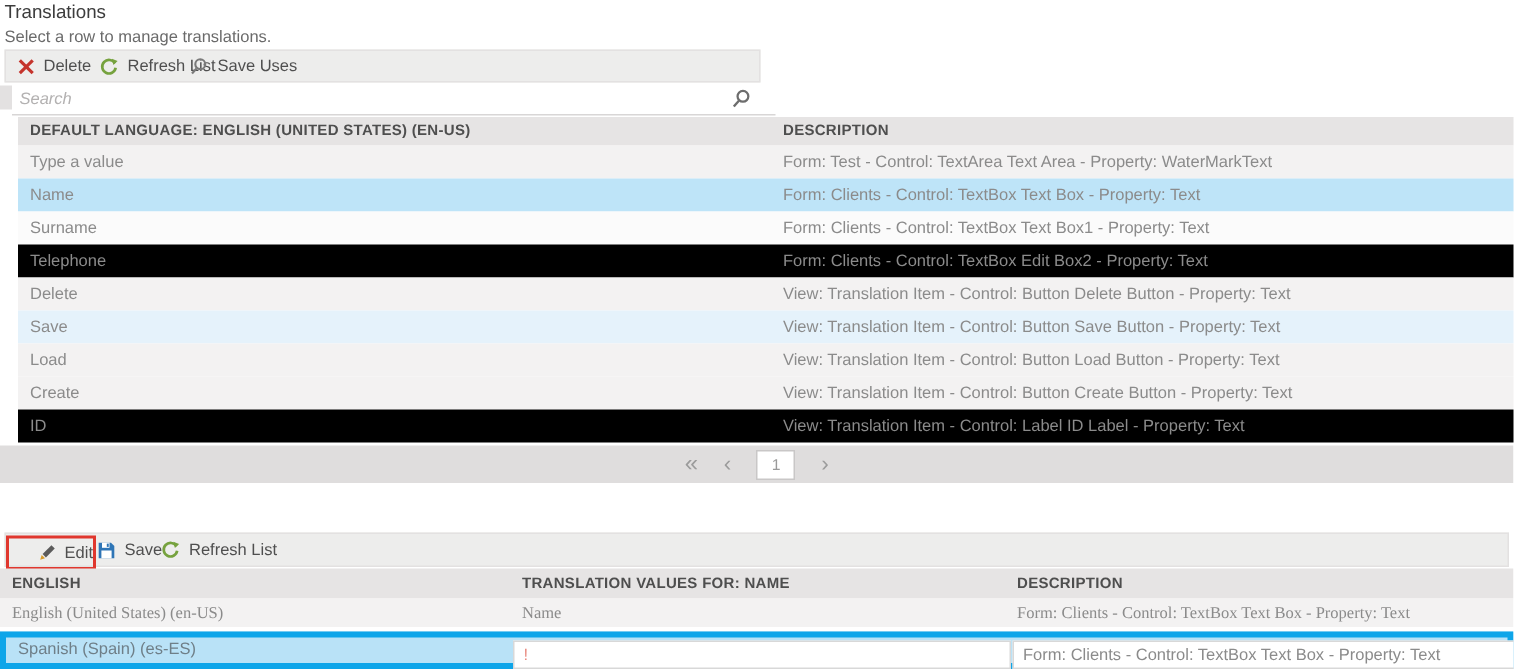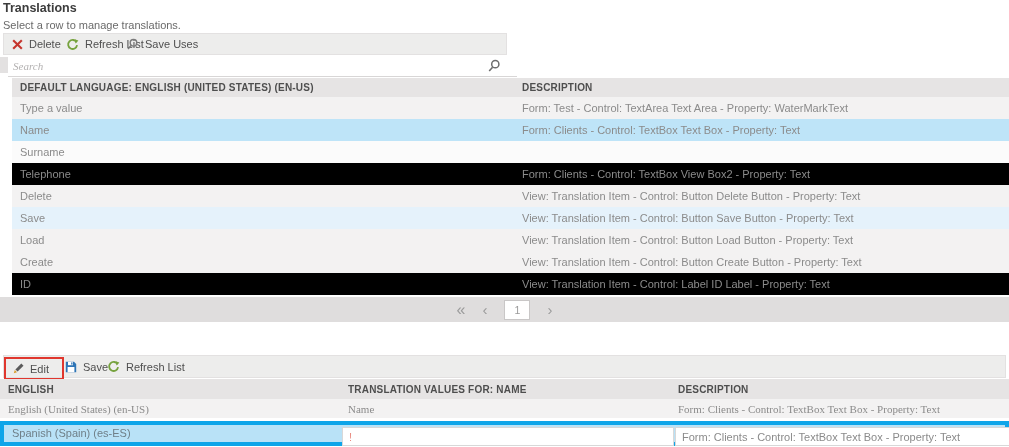--- a/index.html
+++ b/index.html
@@ -5,36 +5,36 @@
   html,body{margin:0;padding:0;background:#fff;}
   body{
     position:relative;
     width:1009px;height:447px;
     font-family:"Liberation Sans",sans-serif;
     font-size:11px;color:#8b8b8b;
     overflow:hidden;
   }
   .abs{position:absolute;}
   
-  .page-title{left:3px;top:1px;font-size:12.5px;font-weight:bold;color:#3c3c3c;}
+  .page-title{left:3px;top:1px;font-size:12.5px;font-weight:normal;color:#3c3c3c;}
   .page-subtitle{left:3px;top:19px;font-size:11px;color:#6a6a6a;}
   
   .toolbar{background:#ededec;border:1px solid #e3e1e1;box-sizing:border-box;}
   .toolbar-top{left:3px;top:33px;width:504px;height:22px;}
   .toolbar-bottom{left:3px;top:355px;width:1003px;height:23px;}
   .tb-item{position:absolute;top:0;height:100%;display:flex;align-items:center;gap:6px;cursor:default;}
   .tb-label{color:#4f4f4f;font-size:11px;white-space:nowrap;}
   .icon{display:inline-flex;align-items:center;justify-content:center;}
   
   .annotate-edit{position:absolute;left:0px;top:1px;width:50px;height:19px;
-    border:2px solid #e0372e;display:flex;align-items:center;gap:5px;padding-left:6px;box-sizing:content-box;}
+    border:2px solid #e0372e;display:flex;align-items:center;gap:5px;padding-left:6px;box-sizing:content-box;justify-content:flex-end;}
   
   .search-notch{left:0;top:57px;width:8px;height:16px;background:#e3e1e1;}
   .search-input{left:8px;top:56px;width:486px;height:20px;border:none;border-bottom:1px solid #d8d6d6;
-    font-family:Liberation Serif, serif;font-size:11px;color:#555;padding:0 18px 0 5px;outline:none;background:#fff;}
+    font-family:Liberation Sans, sans-serif;font-size:11px;color:#555;padding:0 18px 0 5px;outline:none;background:#fff;}
   .search-input::placeholder{font-style:italic;color:#b3b1b1;}
   .search-glass{left:487px;top:59px;}
   
   .grid{left:0;width:1009px;}
   .grid-head{position:relative;height:19px;background:#e6e4e4;}
   .hdr-cell{position:absolute;top:0;height:100%;display:flex;align-items:center;
     font-size:10px;font-weight:bold;color:#4e4e4e;letter-spacing:.2px;white-space:nowrap;}
   .trow{position:relative;height:22px;}
   .cell{position:absolute;top:0;height:100%;display:flex;align-items:center;white-space:nowrap;color:#8b8b8b;}
   .c1{left:8px;} .c2{left:510px;}
@@ -117,24 +117,25 @@
   <div class="trow bg-stripe">
     <div class="cell c1">Type a value</div>
     <div class="cell c2">Form: Test - Control: TextArea Text Area - Property: WaterMarkText</div>
   </div>
   <div class="trow bg-selected">
     <div class="cell c1">Name</div>
     <div class="cell c2">Form: Clients - Control: TextBox Text Box - Property: Text</div>
   </div>
   <div class="trow bg-faint">
     <div class="cell c1">Surname</div>
+    <div class="cell c2">Form: Clients - Control: TextBox Text Box1 - Property: Text</div>
   </div>
   <div class="trow bg-white">
     <div class="cell c1">Telephone</div>
-    <div class="cell c2">Form: Clients - Control: TextBox View Box2 - Property: Text</div>
+    <div class="cell c2">Form: Clients - Control: TextBox Edit Box2 - Property: Text</div>
   </div>
   <div class="trow bg-stripe">
     <div class="cell c1">Delete</div>
     <div class="cell c2">View: Translation Item - Control: Button Delete Button - Property: Text</div>
   </div>
   <div class="trow bg-hoverblue">
     <div class="cell c1">Save</div>
     <div class="cell c2">View: Translation Item - Control: Button Save Button - Property: Text</div>
   </div>
   <div class="trow bg-stripe">

